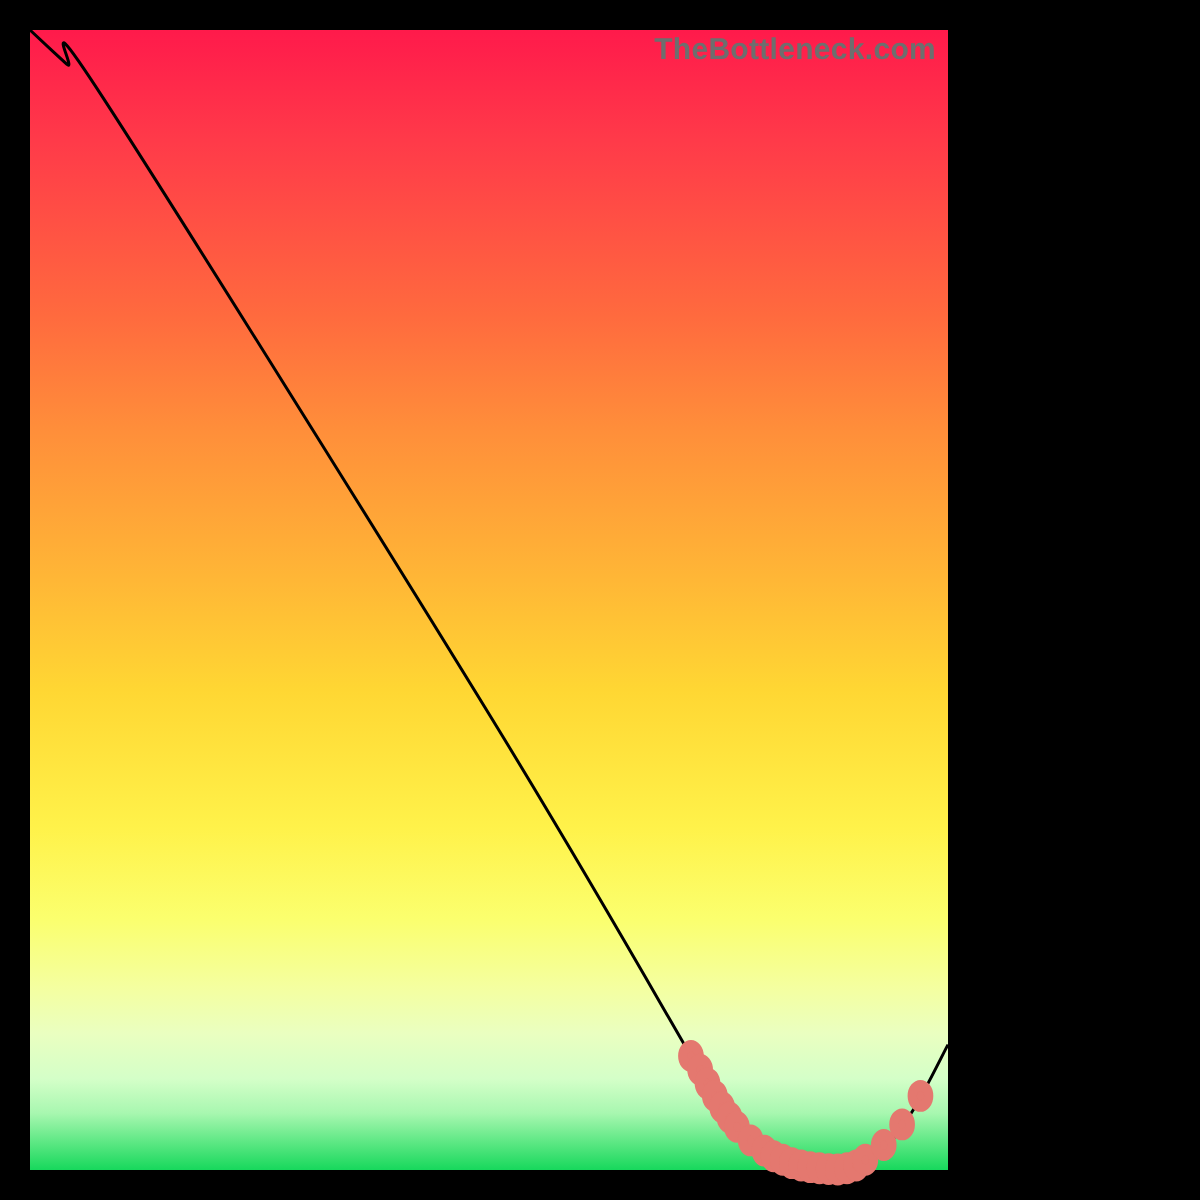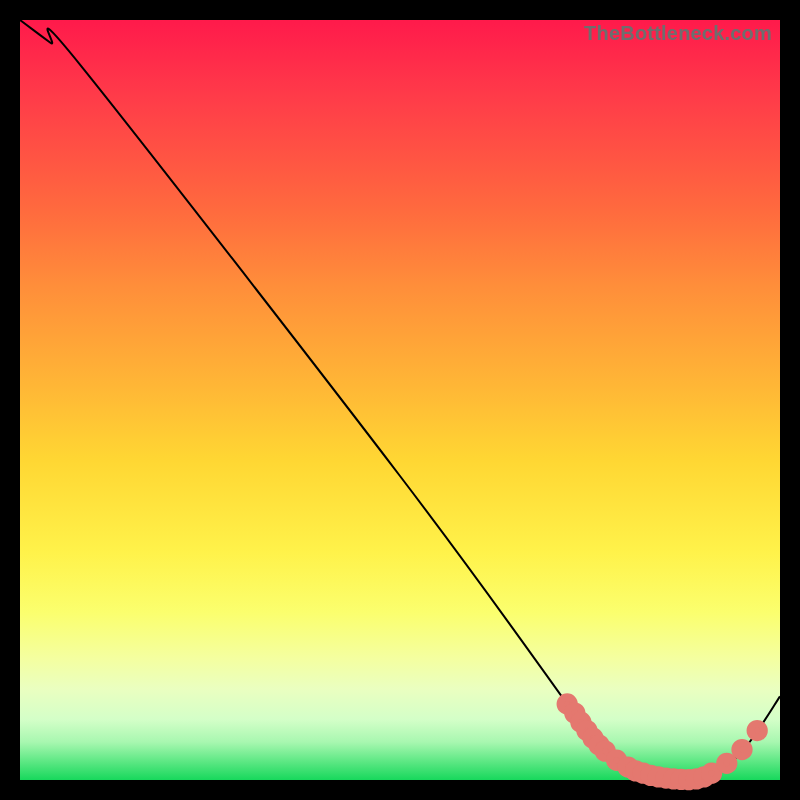--- a/index.html
+++ b/index.html
@@ -14,21 +14,21 @@
   .frame {
     position: relative;
     width: 800px;
     height: 800px;
     background: #000;
   }
   .plot-area {
     position: absolute;
     left: 20px;
     top: 20px;
-    width: 760px;
+    width: 612px;
     height: 760px;
     
     background: linear-gradient(
       to bottom,
       #ff1a4b 0%,
       #ff3b49 10%,
       #ff6a3e 25%,
       #ff8e3a 35%,
       #ffb636 48%,
       #ffd733 58%,

